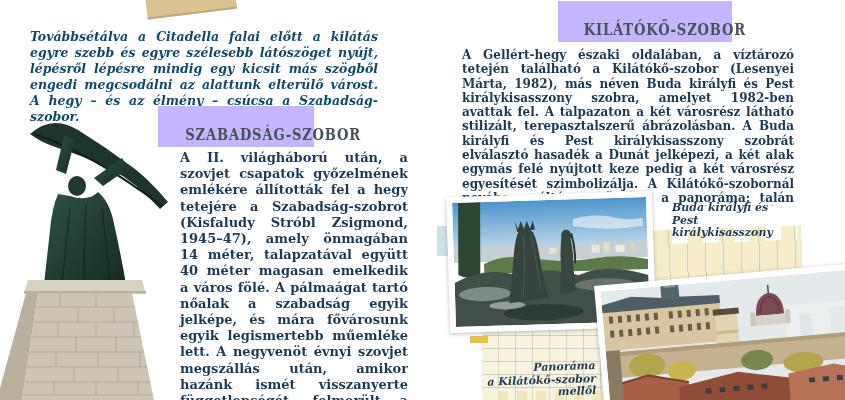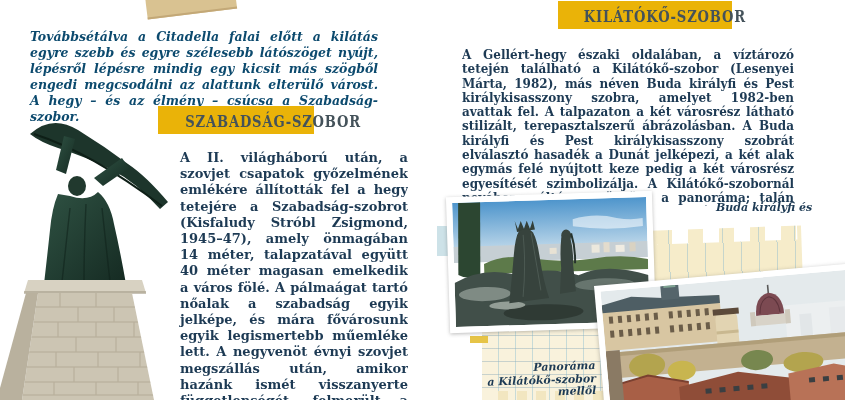--- a/index.html
+++ b/index.html
@@ -8,21 +8,21 @@
     font-family:"DejaVu Serif", serif;color:#1d3a54;
   }
   
   .intro{
     position:absolute;left:30px;top:16px;width:348px;
     font-size:12.5px;line-height:16px;font-weight:700;text-align:justify;
     color:#0c4a6e;
     font-style:italic;
   }
   .band{
-    position:absolute;background:#eab308;padding:6px 8px 3px;
+    position:absolute;background:#c4b5fd;padding:19px 8px 3px;
     text-align:center;white-space:nowrap;
   }
   .band-inner{
     display:inline-block;transform:scaleX(0.82);transform-origin:center;
     font-size:16px;font-weight:700;letter-spacing:1px;color:#44525a;
   }
   .band-left{left:158px;top:106px;width:140px;}
   .band-right{left:558px;top:1px;width:158px;}
   .left-body{
     position:absolute;left:30px;top:150px;width:378px;height:250px;overflow:hidden;
@@ -34,21 +34,21 @@
     shape-margin:8px;
   }
   .right-body{
     position:absolute;left:462px;top:36px;width:332px;height:158px;overflow:hidden;
     font-size:12px;line-height:14.3px;font-weight:700;text-align:justify;
   }
   .caption{
     position:absolute;font-style:italic;font-weight:700;font-size:11px;line-height:12.6px;
     color:#1d3a54;z-index:6;
   }
-  .caption-statues{left:672px;top:202px;width:120px;text-align:left;margin-left:44px;}
+  .caption-statues{left:672px;top:202px;width:120px;text-align:left;}
   .caption-panorama{left:478px;top:362px;width:118px;text-align:right;transform:rotate(-2deg);z-index:7;}
   
   .tape{position:absolute;left:146px;top:-10px;width:90px;height:22px;background:#d9c291;
     border-bottom:2px solid #c3a877;transform:rotate(-7deg);z-index:1;}
   .blue-tab{position:absolute;left:437px;top:226px;width:13px;height:30px;background:#cde2e8;z-index:1;}
   .blue-mid{position:absolute;left:656px;top:272px;width:54px;height:14px;background:#d6e8ec;transform:rotate(-2deg);z-index:1;}
   .blue-right{position:absolute;left:797px;top:294px;width:48px;height:106px;background:#d3e5ea;transform:rotate(4deg);z-index:1;}
   .castle-paper{position:absolute;left:652px;top:228px;width:150px;height:58px;background:#f6ecca;
     transform:rotate(-2deg);z-index:2;
     background-image:repeating-linear-gradient(90deg,transparent 0 17px,rgba(150,190,205,.5) 17px 18px);}
@@ -173,20 +173,21 @@
       <g>
         <ellipse cx="113" cy="36" rx="5" ry="6" fill="#39453f"></ellipse>
         <path d="M108,38 q-2,16 -1,30 l-2,26 16,-2 -2,-26 q1,-16 -2,-28 q-4,-4 -9,0 Z" fill="#39453f"></path>
         <path d="M118,34 q4,14 3,30" stroke="#27332e" stroke-width="2" fill="none"></path>
       </g>
     </svg>
   </div>
 
   <div class="caption caption-statues">
     <div>Buda királyfi és</div>
+    <div>Pest királykisasszony</div>
   </div>
 
   <div class="photo photo2">
     <svg width="256" height="130" viewBox="0 0 256 130">
       <rect width="256" height="130" fill="#e4eaec"></rect>
       <g opacity=".8">
         <rect x="182" y="30" width="70" height="40" fill="#eef1f2"></rect>
         <rect x="196" y="40" width="12" height="26" fill="#e2e6e8"></rect>
         <rect x="226" y="36" width="16" height="30" fill="#e8ebec"></rect>
       </g>

